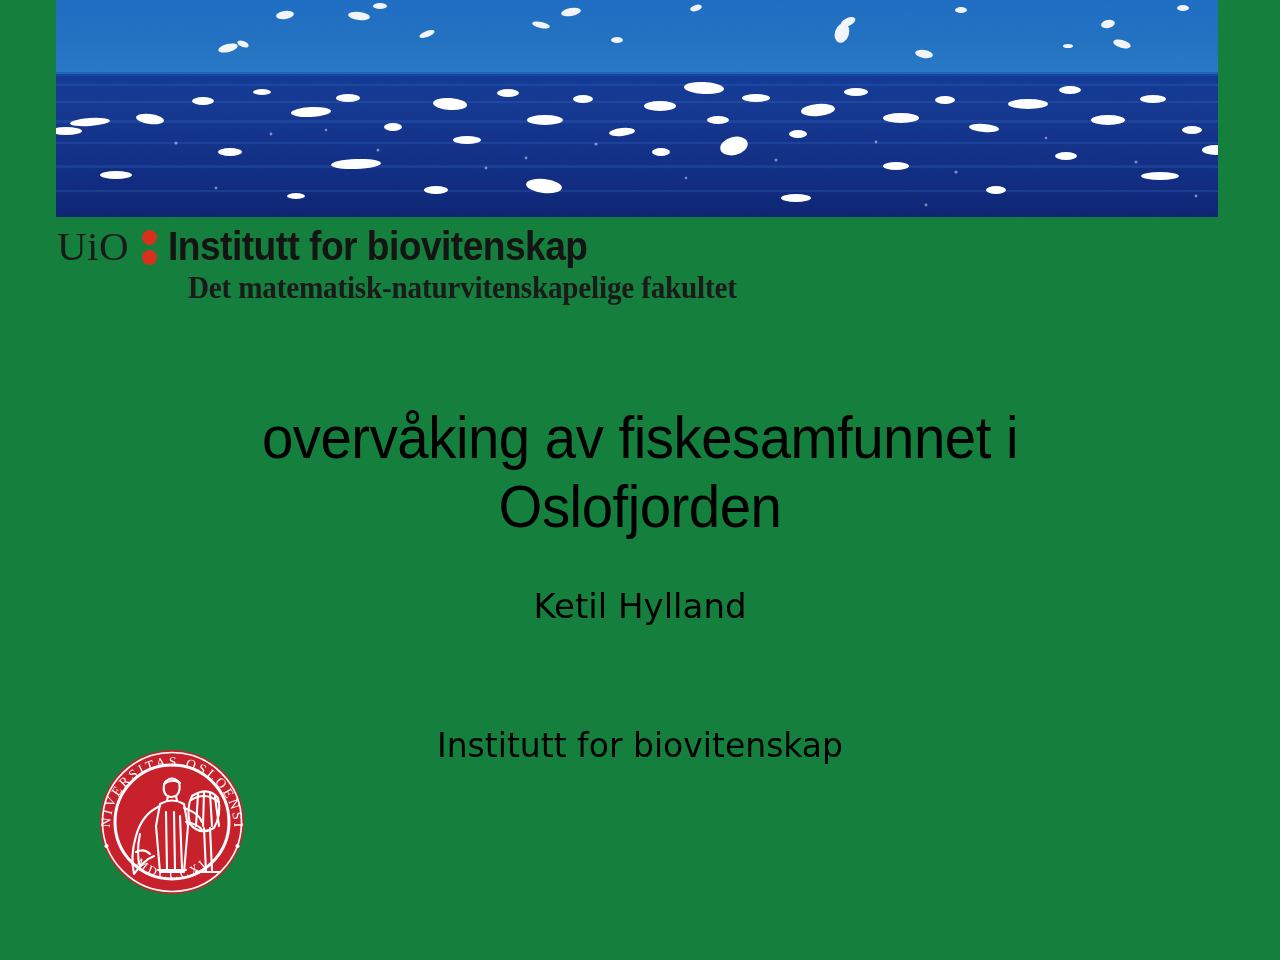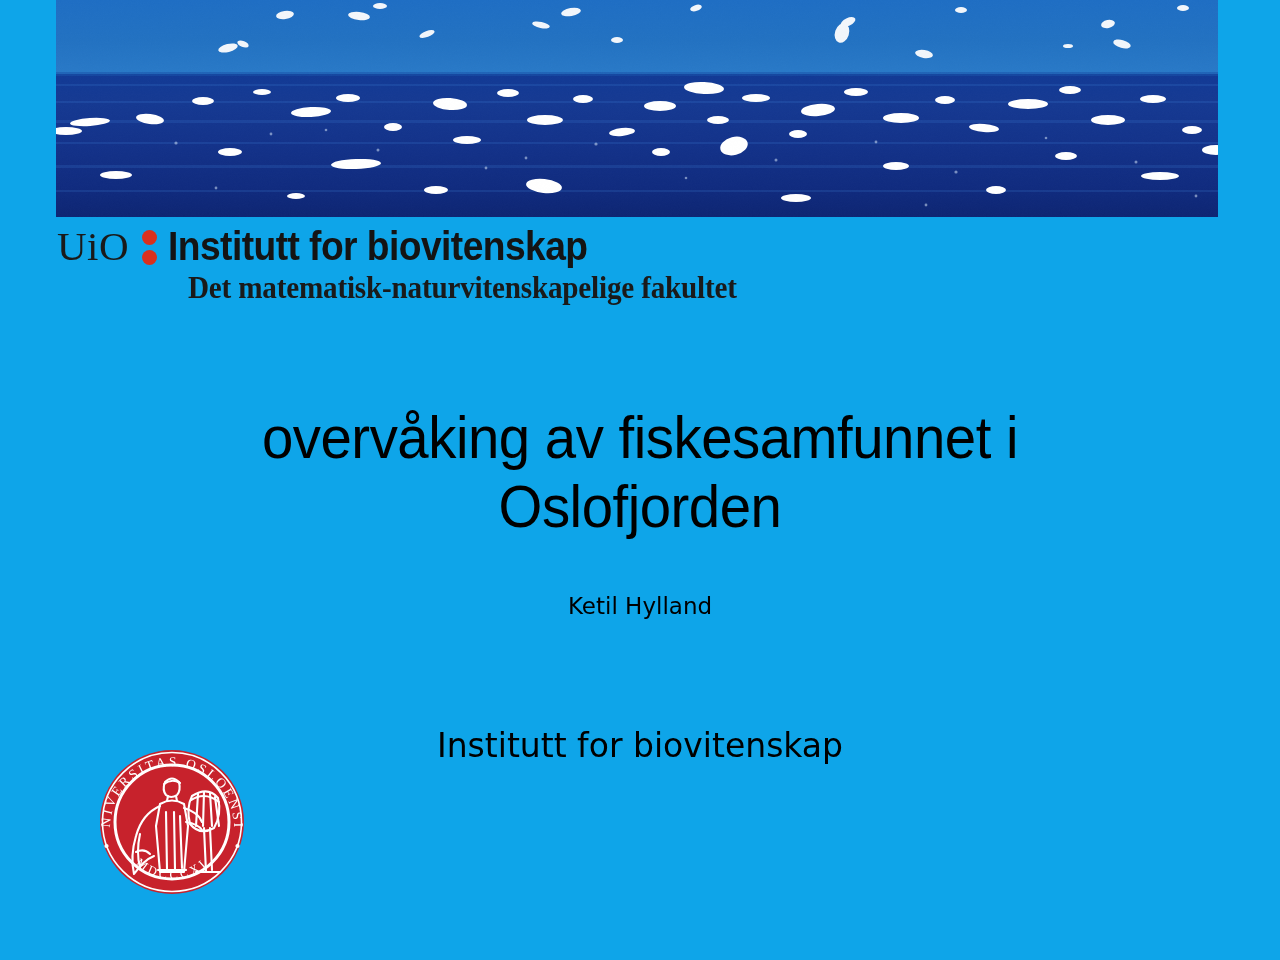--- a/index.html
+++ b/index.html
@@ -12,21 +12,21 @@
     height: 960px;
     position: relative;
     overflow: hidden;
     font-family: "DejaVu Sans", sans-serif;
     -webkit-font-smoothing: antialiased;
   }
 
   .slide {
     position: absolute;
     inset: 0;
-    background: #0ea5e9;
+    background: #15803d;
   }
 
   
   .banner {
     position: absolute;
     left: 56px;
     top: 0px;
     width: 1162px;
     height: 217px;
     overflow: hidden;
@@ -115,21 +115,21 @@
 
   
   .author {
     position: absolute;
     left: 110px;
     top: 586px;
     width: 1060px;
     text-align: center;
     font-family: "DejaVu Sans", sans-serif;
     font-weight: 400;
-    font-size: 23px;
+    font-size: 34px;
     line-height: 40px;
     color: #000000;
   }
 
   
   .affiliation {
     position: absolute;
     left: 110px;
     top: 722px;
     width: 1060px;

